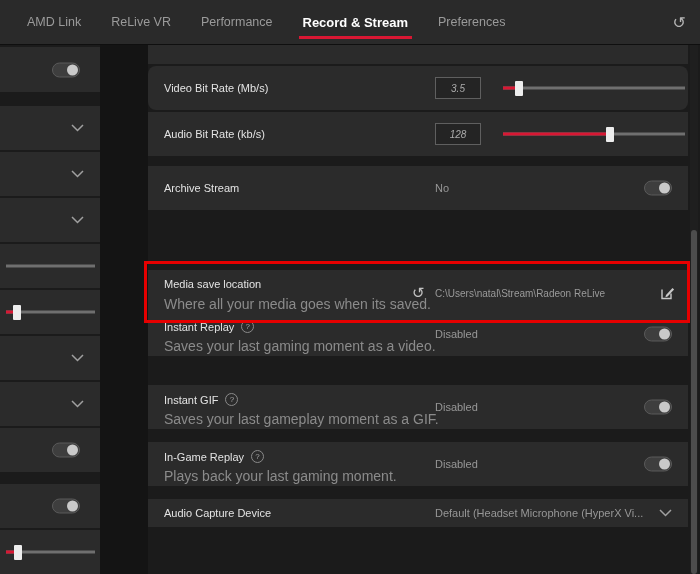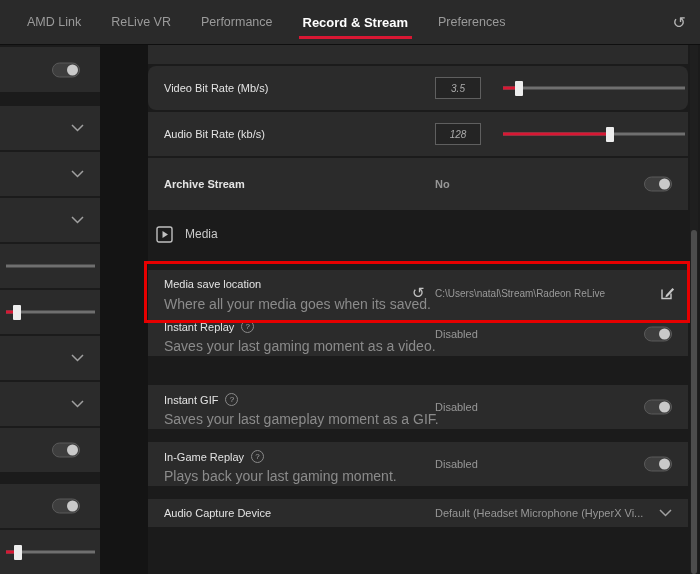--- a/index.html
+++ b/index.html
@@ -157,37 +157,28 @@
   <div class="row" style="top:112px;height:44px;">
     <div class="row-label">Audio Bit Rate (kb/s)</div>
     <div class="value-box">128</div>
     <div class="slider row-slider">
       <div class="fill" style="width: 59%;">
         <div class="handle"></div>
       </div>
     </div>
   </div>
 
-  <div class="row" style="top:158px;height:52px;font-weight:bold;">
+  <div class="row" style="top:166px;height:44px;">
     <div class="row-label">Archive Stream</div>
     <div class="row-value">No</div>
     <div class="toggle row-toggle">
         <div class="knob"></div>
       </div>
   </div>
 
-  <div class="media-header">
-    <span style="line-height:0;">
-      <svg width="17" height="17" viewBox="0 0 17 17">
-          <rect x="1" y="1" width="15" height="15" rx="2" stroke="#c0c0c0" stroke-width="1.4" fill="none"></rect>
-          <polygon points="6.5,5 12,8.5 6.5,12" fill="#c0c0c0"></polygon>
-        </svg>
-    </span>
-    <span class="media-title">Media</span>
-  </div>
 
   <div class="row" style="top:270px;height:46px;">
     <div class="row-label2">Media save location</div>
     <div class="row-desc">Where all your media goes when its saved.</div>
     <div class="reset-icon">↺</div>
     <div class="path-text">C:\Users\natal\Stream\Radeon ReLive</div>
     <div class="edit-icon">
       <svg width="17" height="17" viewBox="0 0 17 17">
           <path d="M3 5 v9 h9 v-5" stroke="#c9c9c9" stroke-width="1.4" fill="none"></path>
           <path d="M7 10.5 L13.5 3.5 l1.6 1.6 L8.6 12 l-2.2 0.7 z" fill="#c9c9c9"></path>

